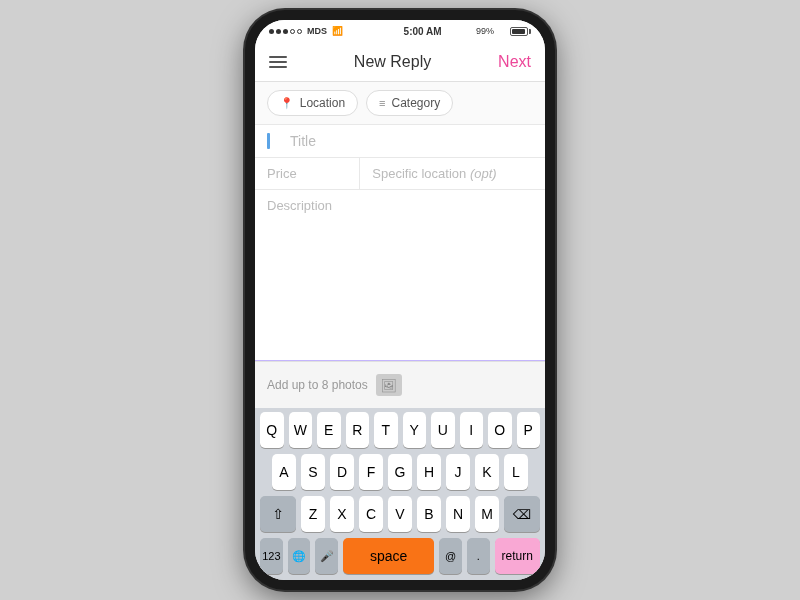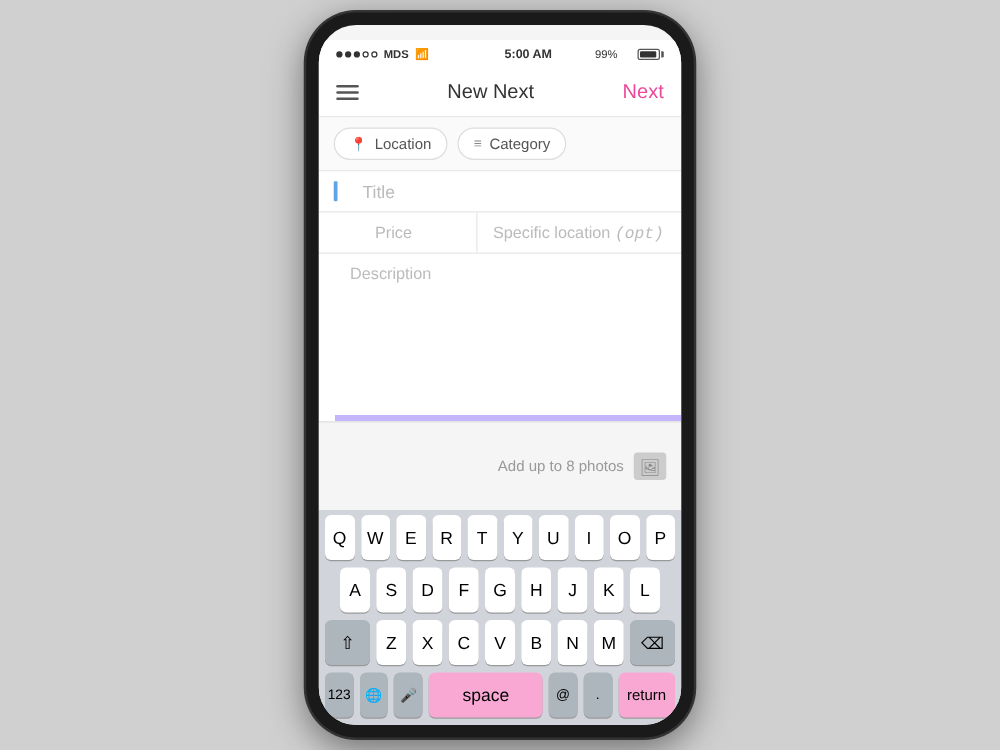--- a/index.html
+++ b/index.html
@@ -32,21 +32,20 @@
     }
     
     .status-bar {
       background: #fff;
       display: flex;
       justify-content: space-between;
       align-items: center;
       padding: 4px 14px;
       height: 22px;
       flex-shrink: 0;
-      margin-top: 12px;
     }
     .status-left {
       display: flex;
       align-items: center;
       gap: 3px;
       font-size: 9px;
       color: #333;
     }
     .signal-dots {
       display: flex;
@@ -198,55 +197,51 @@
     .price-row {
       display: flex;
       border-bottom: 1px solid #e8e8e8;
     }
     .price-cell {
       flex: 1;
       padding: 8px 12px;
       font-size: 13px;
       color: #bbb;
       border-right: 1px solid #e8e8e8;
-      margin-left: 33px;
     }
     .location-cell {
       flex: 2;
       padding: 8px 12px;
       font-size: 13px;
       color: #bbb;
     }
     .opt {
       font-style: italic;
-      font-family: Liberation Mono, monospace;
     }
     
     .email-row {
       padding: 8px 12px;
       border-bottom: 1px solid #e8e8e8;
       font-size: 13px;
       color: #bbb;
     }
     
     .desc-row {
       padding: 8px 12px;
-      border-bottom: 5px solid #c4b5fd;
+      border-bottom: 1px solid #c4b5fd;
       font-size: 13px;
       color: #bbb;
       flex: 1;
-      margin-left: 13px;
     }
     
     .photos-row {
       display: flex;
-      justify-content: flex-end;
       align-items: center;
       gap: 8px;
-      padding: 24px 12px;
+      padding: 12px 12px;
       background: #f5f5f5;
       border-top: 1px solid #e0e0e0;
     }
     .photos-text {
       font-size: 12px;
       color: #999;
     }
     .photo-icon {
       width: 26px;
       height: 22px;
@@ -308,21 +303,21 @@
       text-align: right;
       display: flex;
       align-items: center;
       justify-content: center;
       cursor: pointer;
       box-shadow: 0 1px 0 #999;
       height: 36px;
       flex: 1;
     }
     .kb-bottom-key.space-key {
-      background: #f9a8d4;
+      background: #f97316;
       flex: 4;
       font-size: 14px;
     }
     .kb-bottom-key.return-key {
       background: #f9a8d4;
       flex: 2;
       font-size: 12px;
     }
     .shift-arrow {
       font-size: 14px;
@@ -360,21 +355,21 @@
         </div>
       </div>
     </div>
 
     <div class="nav-bar">
       <div class="hamburger">
         <div class="hamburger-line"></div>
         <div class="hamburger-line"></div>
         <div class="hamburger-line"></div>
       </div>
-      <span class="nav-title">New Next</span>
+      <span class="nav-title">New Reply</span>
       <span class="nav-next">Next</span>
     </div>
 
     <div class="form-area">
 
       <div class="tag-row">
         <div class="tag-btn">
           <span class="tag-icon">📍</span>
           <span>Location</span>
         </div>

